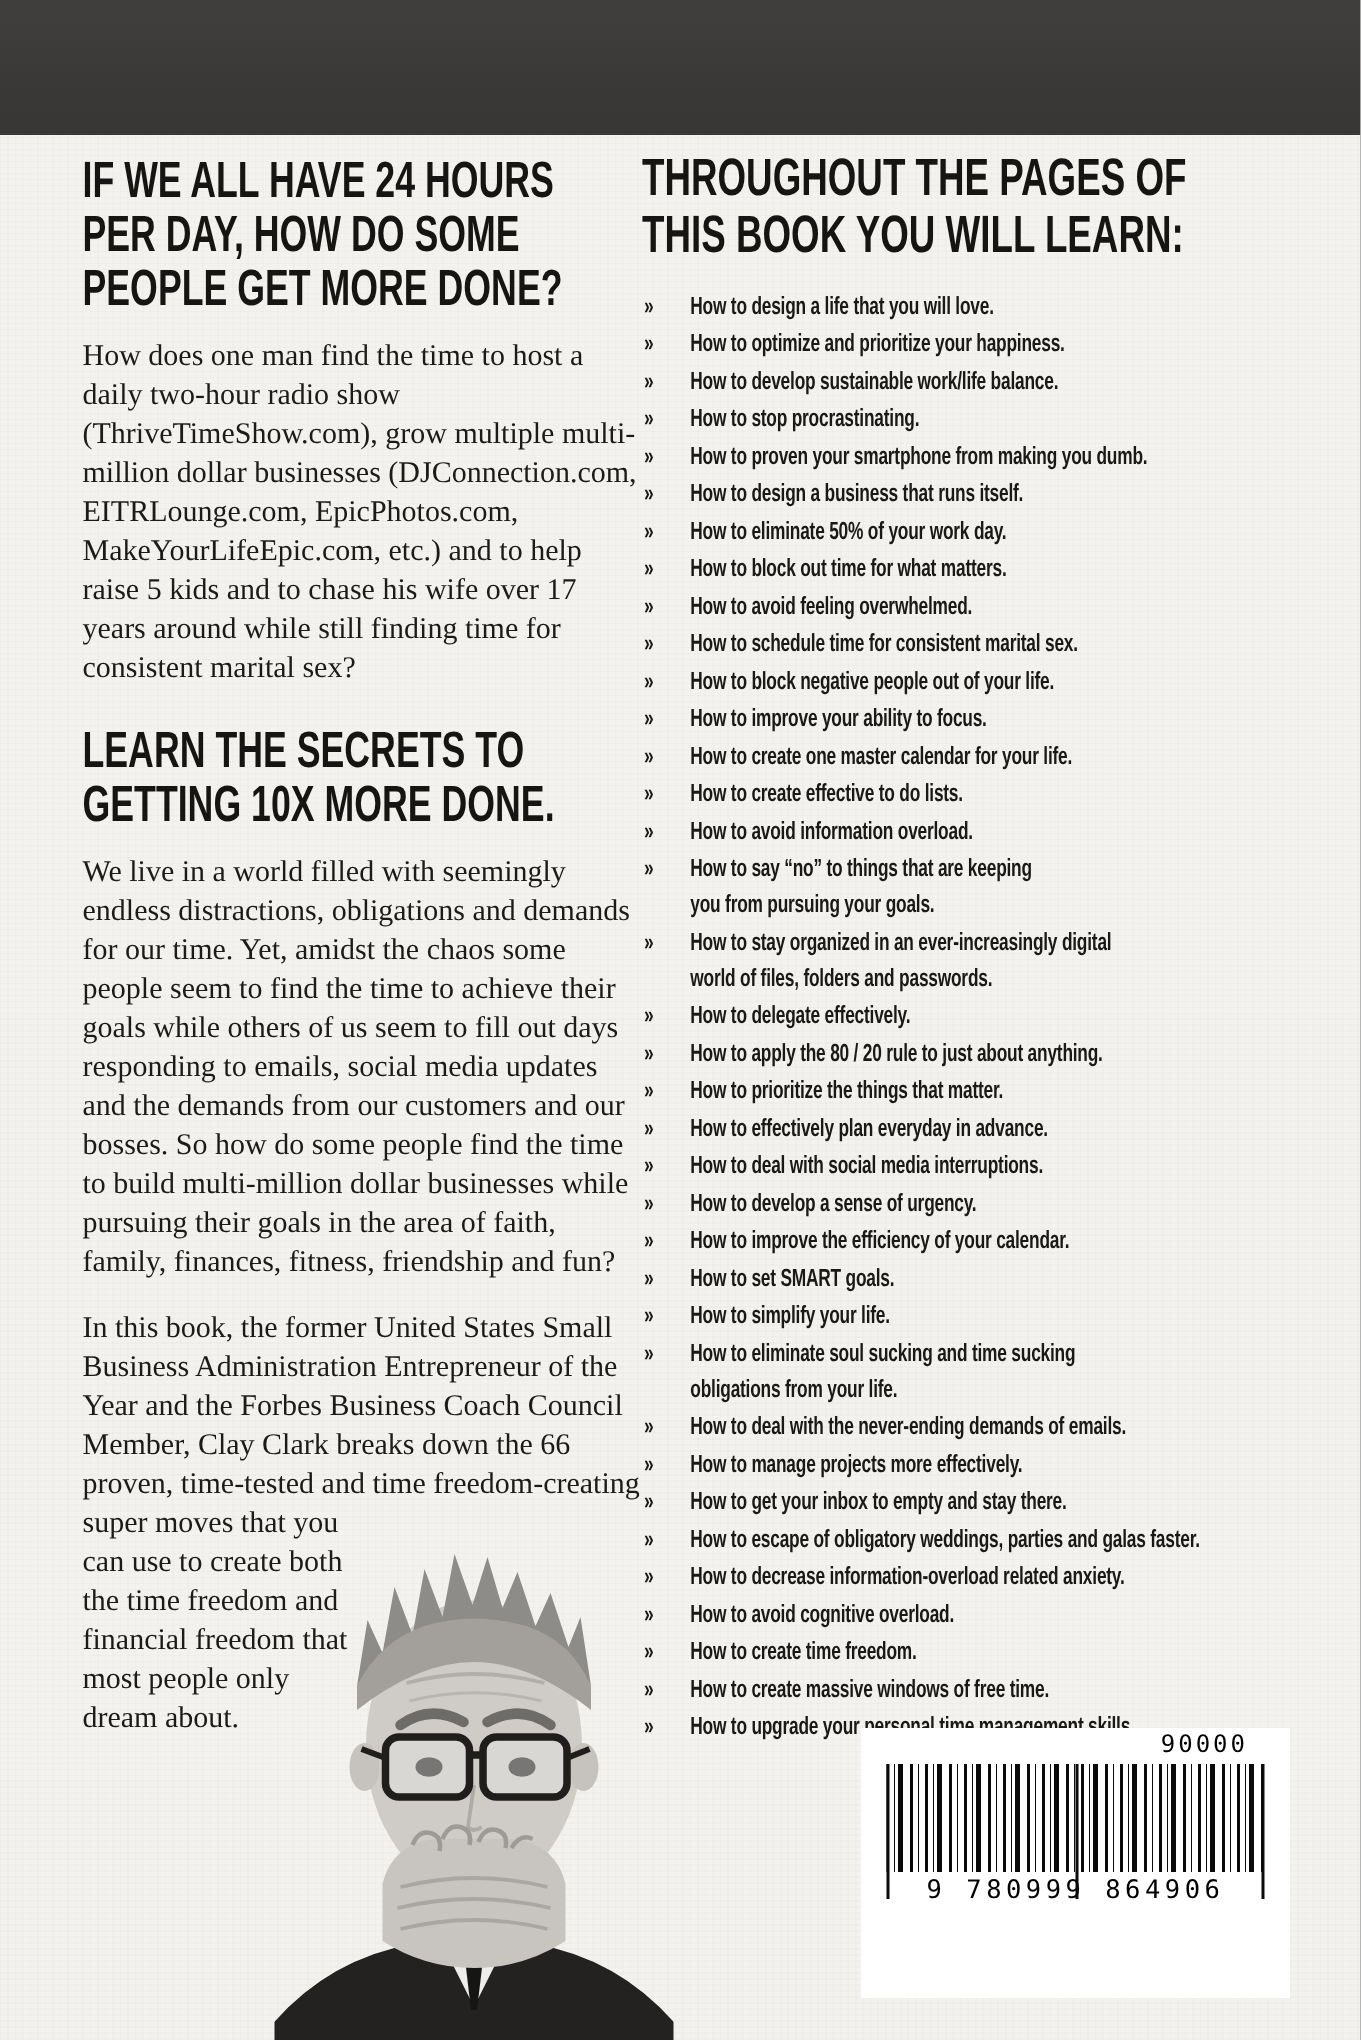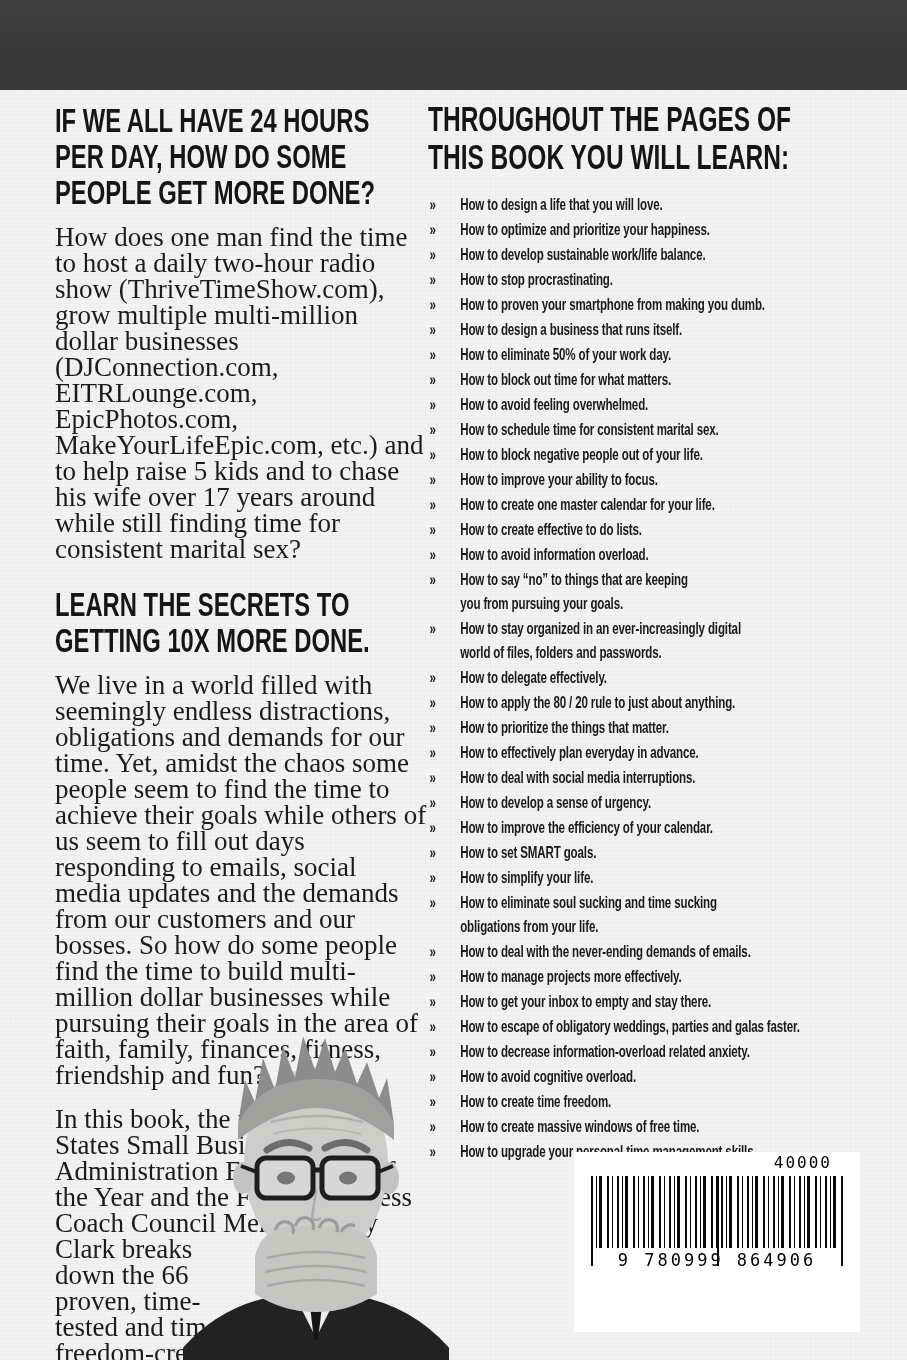--- a/index.html
+++ b/index.html
@@ -20,21 +20,21 @@
 
   
   .left-col { position:absolute; left:55px; top:102px; width:372px; }
   .headline {
     font-family:"Liberation Sans", sans-serif; font-weight:700;
     font-size:34px; line-height:36px; letter-spacing:0;
     white-space:pre-line; width:540px;
     transform:scaleX(0.70); transform-origin:0 0;
     color:#161514; margin:0 0 14px;
   }
-  .body-para { font-size:27px; line-height:26px; margin:0 0 18px; text-align:left; }
+  .body-para { font-size:20px; line-height:26px; margin:0 0 18px; text-align:left; }
   .photo-spacer {
     float:right; width:182px; height:290px;
     shape-outside:polygon(0 52%, 100% 52%, 100% 100%, 0 100%);
   }
   .heading2 { margin-top:24px; }
 
   
   .right-col { position:absolute; left:428px; top:100px; width:412px; }
   .right-headline {
     font-family:"Liberation Sans", sans-serif; font-weight:700;
@@ -395,21 +395,21 @@
       <path d="M127,300 L139,300 L135,334 L131,334 Z" fill="#151514"></path>
     </g>
     <g>
       <path d="M72,250 Q78,224 106,220 L160,220 Q188,224 194,250 L194,288 Q166,306 133,306 Q100,306 72,288 Z" fill="#c8c5c1"></path>
       <path d="M92,224 Q96,214 104,216 Q112,218 110,228 M112,220 Q116,210 124,212 Q132,214 130,224 M136,222 Q140,212 148,214 Q156,216 154,226 M158,226 Q164,216 172,220" stroke="#9e9b97" stroke-width="3" fill="none"></path>
       <path d="M84,252 Q133,240 182,252 M82,266 Q133,254 184,266 M84,280 Q133,268 182,280" stroke="#aaa7a2" stroke-width="2.5" fill="none"></path>
     </g>
   </svg>
 
   <div class="barcode-box">
-    <div class="price-line">40000</div>
+    <div class="price-line">90000</div>
     <div class="bars-wrap">
       <div class="bars"></div>
       <div class="digits-line">9 780999 864906</div>
       <div class="guard g1"></div>
       <div class="guard g2"></div>
       <div class="guard g3"></div>
     </div>
   </div>
 
 </div>

